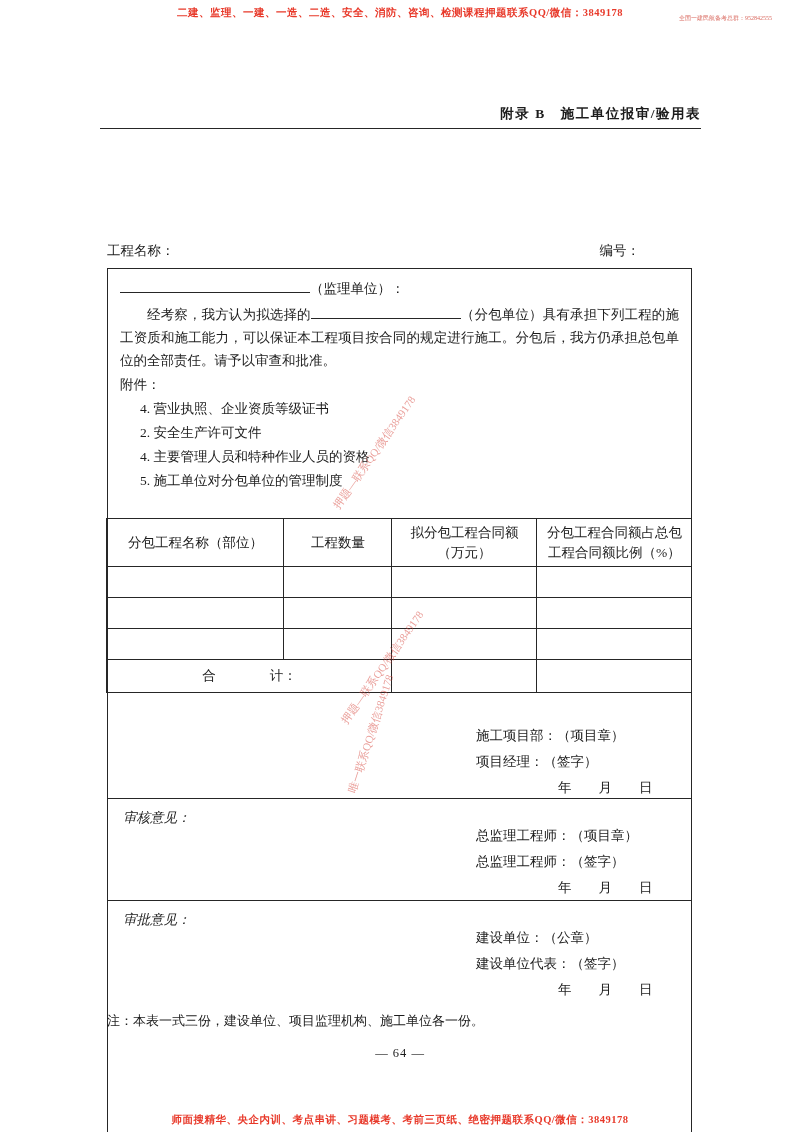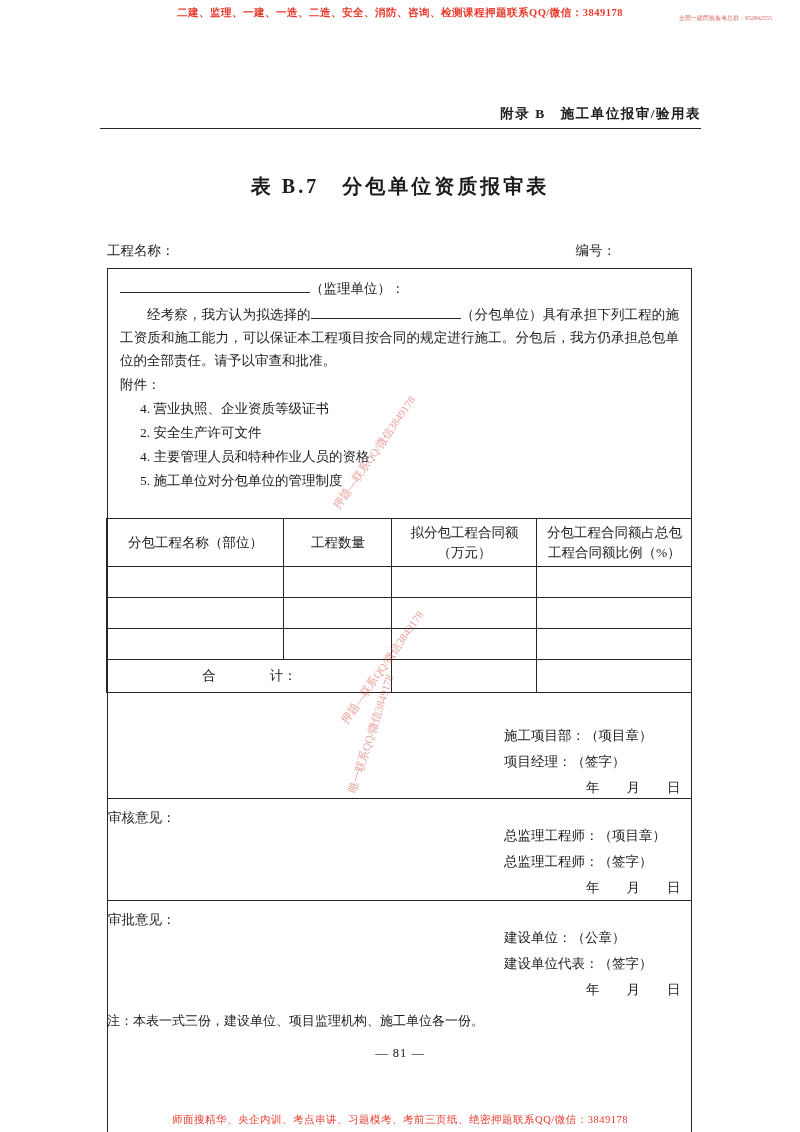--- a/index.html
+++ b/index.html
@@ -27,21 +27,21 @@
     border-top:1.6px solid #262626; height:0;
   }
   .form-title {
     position:absolute; top:173px; left:0; width:100%;
     text-align:center; font-size:20px; font-weight:bold; letter-spacing:3px;
   }
   .meta-row {
     position:absolute; top:242px; left:107px; width:585px;
     display:flex; justify-content:space-between; font-size:13.5px;
   }
-  .meta-row .num { margin-right:76px; }
+  .meta-row .num { margin-right:52px; }
   .form-box {
     position:absolute; top:268px; left:107px; width:585px; height:932px;
     border:1.6px solid #262626;
   }
   .box-text { padding:8px 12px 0 12px; height:249px; overflow:hidden; font-size:13.5px; }
   .greeting { line-height:24px; }
   .blank { display:inline-block; border-bottom:1px solid #262626; height:14px; vertical-align:baseline; }
   .blank.w190 { width:190px; }
   .blank.w150 { width:150px; }
   .statement { line-height:23px; text-align:justify; text-indent:2em; margin-top:2px; }
@@ -58,55 +58,54 @@
   table.qty th.c2 { width:108px; }
   table.qty th.c3 { width:145px; }
   table.qty th.c4 { width:155px; }
   tr.head-row { height:48px; }
   tr.body-row { height:31px; }
   tr.total-row { height:33px; }
   .sig-section { position:relative; font-size:13.5px; }
   .sig-a { height:105px; }
   .sig-b { height:102px; border-top:1.5px solid #262626; }
   .sig-c { height:106px; border-top:1.5px solid #262626; }
-  .sig-label { position:absolute; top:10px; left:0; }
-  .sig-block { position:absolute; top:24px; left:368px; line-height:26px;margin-left:28px; }
+  .sig-label { position:absolute; top:10px; left:15px;font-style:italic; }
+  .sig-block { position:absolute; top:24px; left:368px; line-height:26px; }
   .sig-a .sig-block { top:30px; }
   .sig-block .date-line { padding-left:82px; }
   .foot-note {
     position:absolute; top:1012px; left:107px; width:585px; font-size:13px;
   }
   .page-number {
     position:absolute; top:1046px; left:0; width:100%;
     text-align:center; font-size:12.5px; letter-spacing:1px;
   }
   .bottom-banner {
     position:absolute; top:1113px; left:0; width:100%;
-    text-align:center; font-size:10.5px; font-weight:normal; letter-spacing:.5px;
+    text-align:center; font-size:10.5px; font-weight:bold; letter-spacing:.5px;
   }
   .wm {
     position:absolute; color:rgba(214,62,52,0.5); font-size:11px;
     white-space:nowrap; pointer-events:none; transform-origin:left center;
   }
   .wm1 { left:336px; top:500px; transform:rotate(-55deg); }
   .wm2 { left:344px; top:715px; transform:rotate(-55deg); }
   .wm3 { left:352px; top:785px; transform:rotate(-72deg); }
 </style>
 </head>
 <body>
 
 <div class="page">
 
   <div class="top-banner red">二建、监理、一建、一造、二造、安全、消防、咨询、检测课程押题联系QQ/微信：3849178</div>
   <div class="top-right-note">全国一建民航备考总群：952842555</div>
 
   <div class="page-header">附录 B　施工单位报审/验用表</div>
   <div class="header-rule"></div>
 
-  <div class="form-title">表 B.7　分包单位资质报审表</div>
 
   <div class="meta-row">
     <span>工程名称：</span>
     <span class="num">编号：</span>
   </div>
 
   <div class="form-box">
 
     <div class="box-text">
       <div class="greeting">
@@ -179,21 +178,21 @@
         <div>建设单位：（公章）</div>
         <div>建设单位代表：（签字）</div>
         <div class="date-line">年　　月　　日</div>
       </div>
     </div>
 
   </div>
 
   <div class="foot-note">注：本表一式三份，建设单位、项目监理机构、施工单位各一份。</div>
 
-  <div class="page-number">— 81 —</div>
+  <div class="page-number">— 64 —</div>
 
   <div class="bottom-banner red">师面搜精华、央企内训、考点串讲、习题模考、考前三页纸、绝密押题联系QQ/微信：3849178</div>
 
   <div class="wm wm1">押题—联系QQ/微信3849178</div>
   <div class="wm wm2">押题—联系QQ/微信3849178</div>
   <div class="wm wm3">唯一联系QQ/微信3849178</div>
 
 </div>
 
 </body></html>

